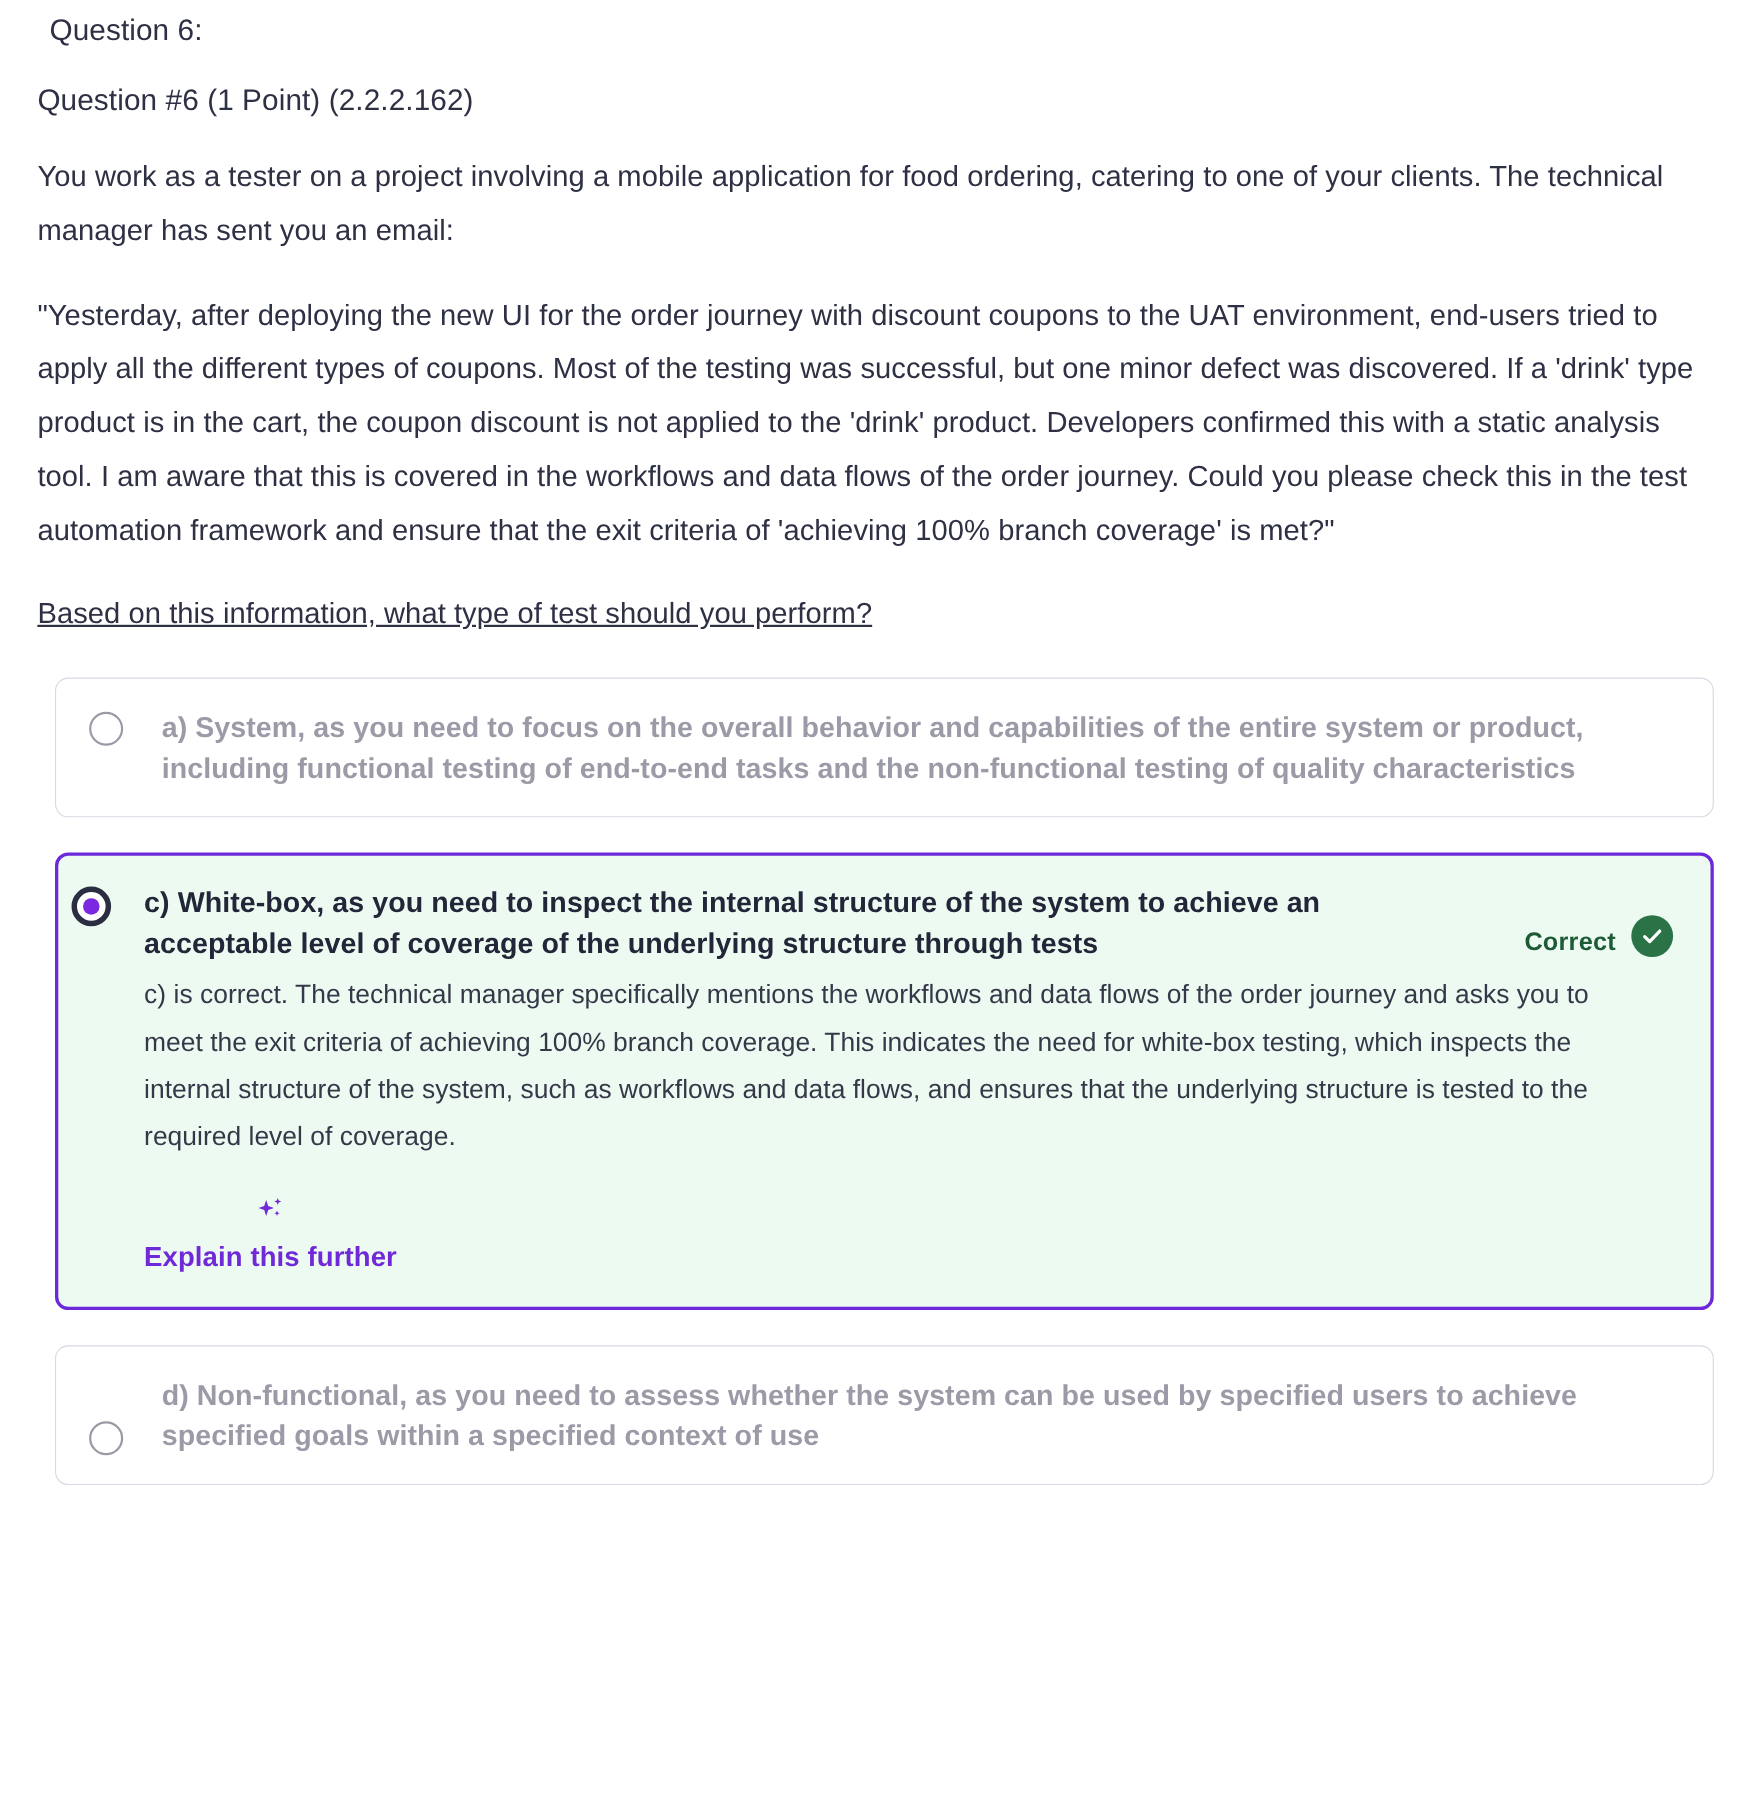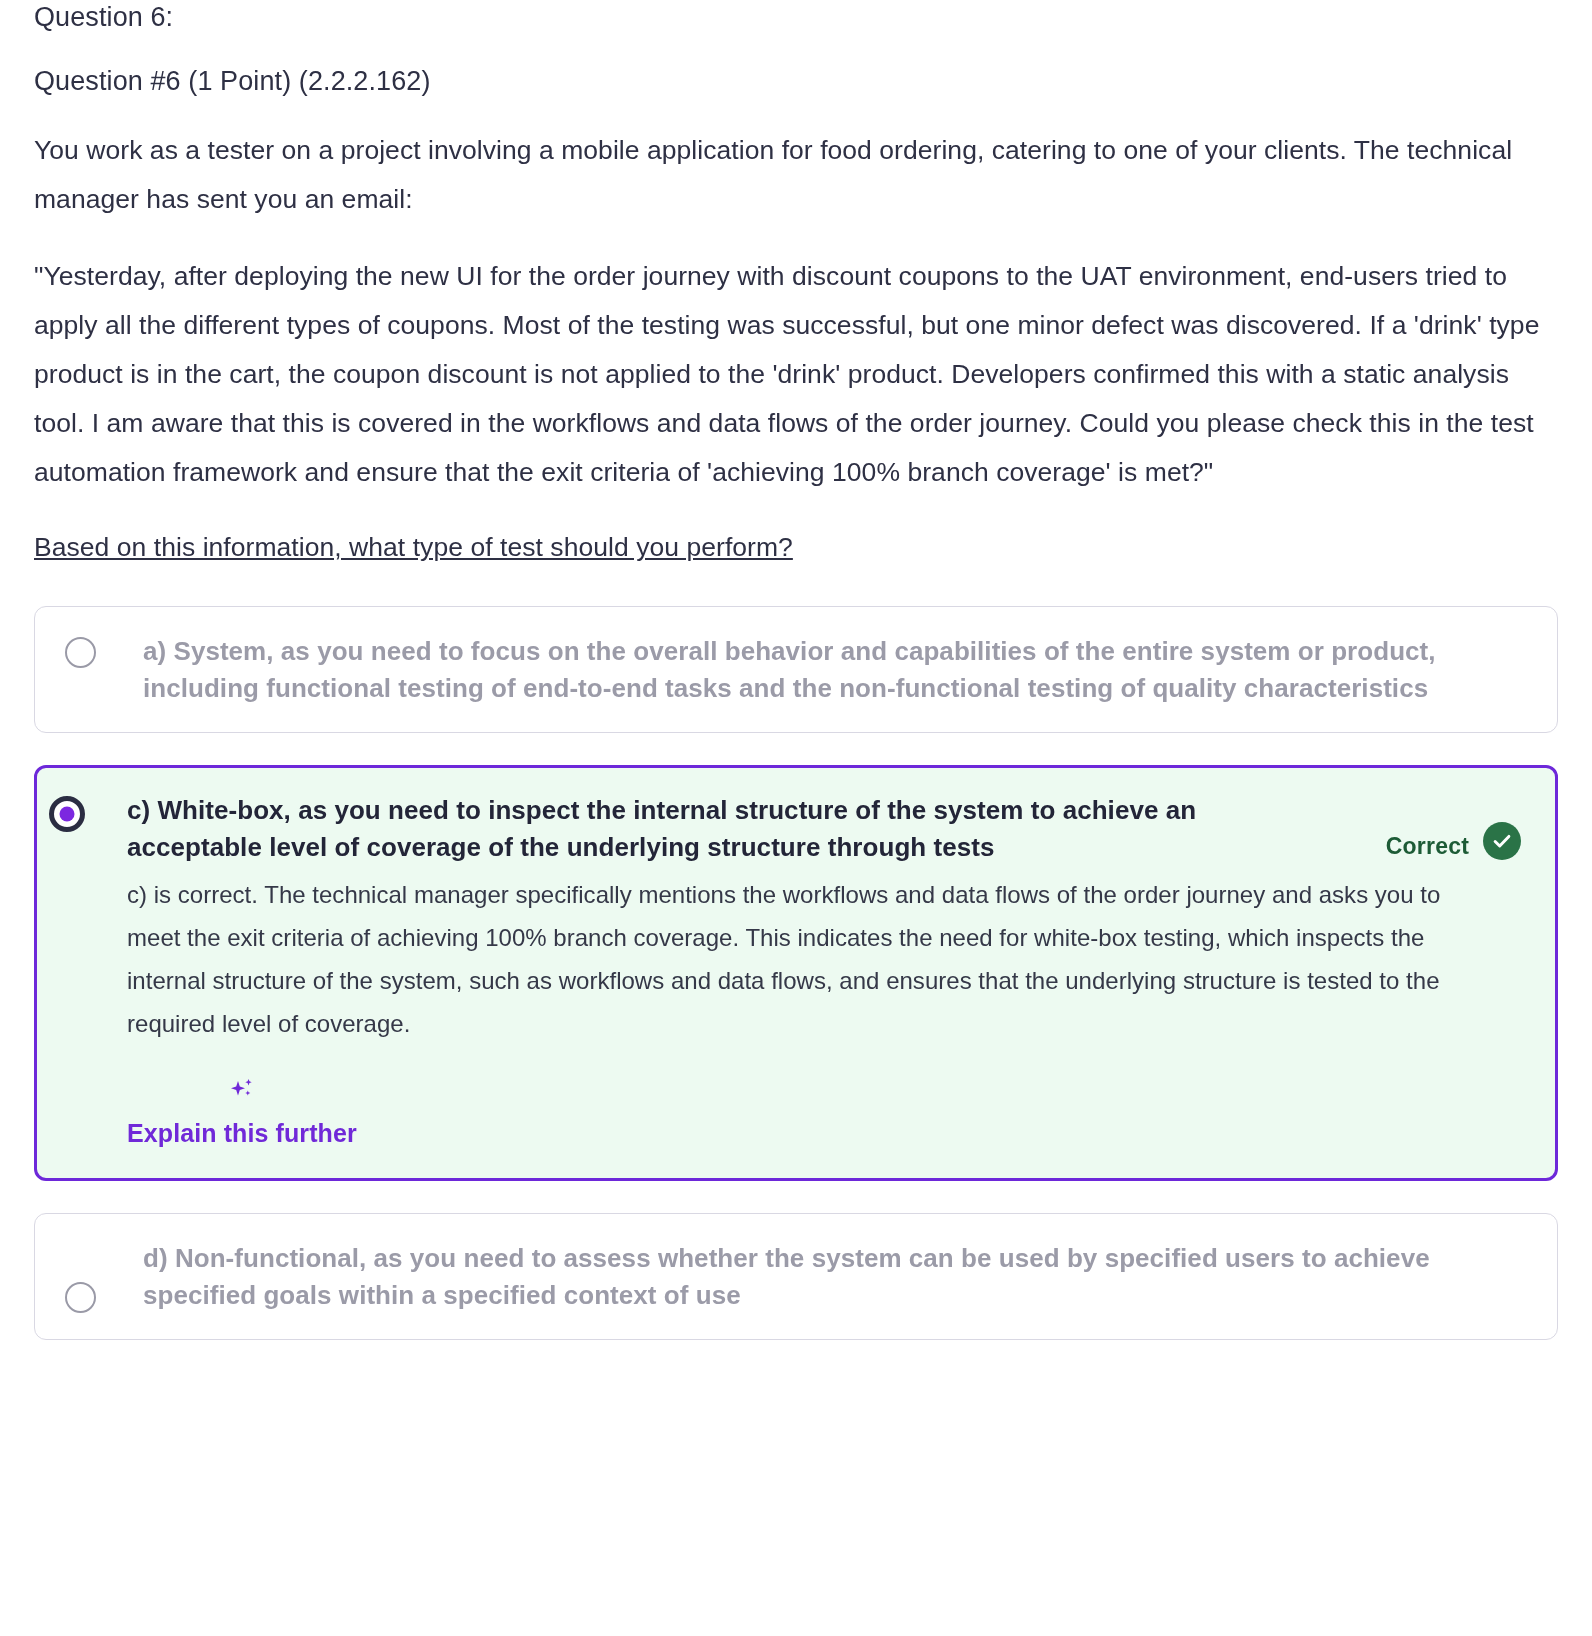--- a/index.html
+++ b/index.html
@@ -20,22 +20,23 @@
     width: 1592px;
     padding: 0 34px;
     position: relative;
   }
 
   
   .q-label {
     font-size: 27px;
     line-height: 34px;
     color: #2e3044;
-    padding-top: 0;
+    padding-top: 10px;
     letter-spacing: .1px;
+    margin-left: 11px;
   }
   .q-title {
     font-size: 27px;
     line-height: 34px;
     color: #2e3044;
     margin-top: 30px;
     letter-spacing: .1px;
   }
   .q-para {
     font-size: 26.5px;
@@ -53,21 +54,22 @@
   }
   .option {
     position: relative;
     border: 1.5px solid #d9d8e3;
     border-radius: 12px;
     background: #ffffff;
     padding: 26px 30px 26px 30px;
     margin-bottom: 32px;
     display: flex;
     align-items: flex-start;
-    gap: 12px;
+    gap: 0;
+    margin-left: 16px;
   }
   .option.correct {
     border: 3px solid #6d28d9;
     background: #edfaf1;
     padding: 24px 28px 22px 12px;
     border-radius: 12px;
   }
   .option.clipped {
     margin-bottom: 0;
     align-items: flex-end;

